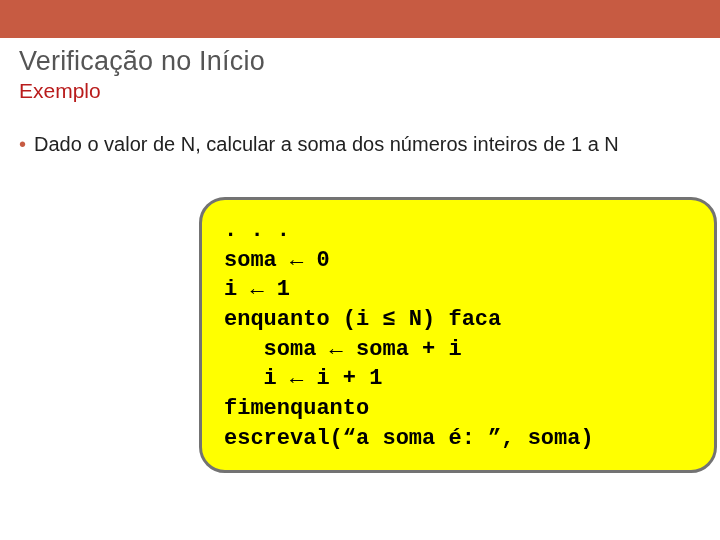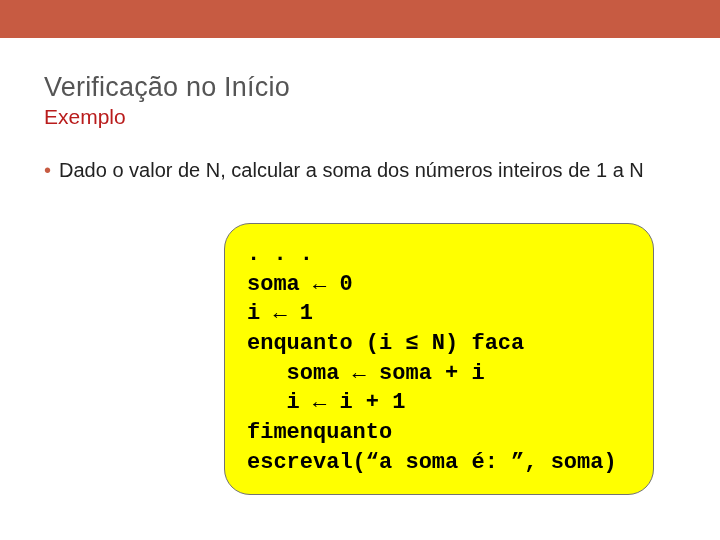--- a/index.html
+++ b/index.html
@@ -9,22 +9,21 @@
     background: #ffffff;
     font-family: Arial, Helvetica, sans-serif;
     overflow: hidden;
   }
   .top-bar {
     width: 100%;
     height: 38px;
     background: #c75b42;
   }
   .content {
-    padding: 8px 34px 0 44px;
-    margin-top: 26px;
+    padding: 8px 34px 0 19px;
   }
   .title {
     font-size: 27px;
     color: #555555;
     font-weight: 400;
     letter-spacing: 0.2px;
     margin-bottom: 2px;
   }
   .subtitle {
     font-size: 21px;
@@ -43,23 +42,23 @@
     margin-right: 8px;
     line-height: 26px;
   }
   .bullet-text {
     font-size: 20px;
     color: #222222;
     line-height: 26px;
   }
   .code-box {
     margin: 40px 0 0 180px;
-    width: 430px;
+    width: 518px;
     background: #ffff00;
-    border: 1px solid #737373;
+    border: 3px solid #737373;
     border-radius: 26px;
     padding: 16px 22px 16px 22px;
     font-family: "Courier New", Courier, monospace;
     font-size: 22px;
     font-weight: bold;
     color: #000000;
     line-height: 1.35;
     white-space: pre;
   }
 </style>

